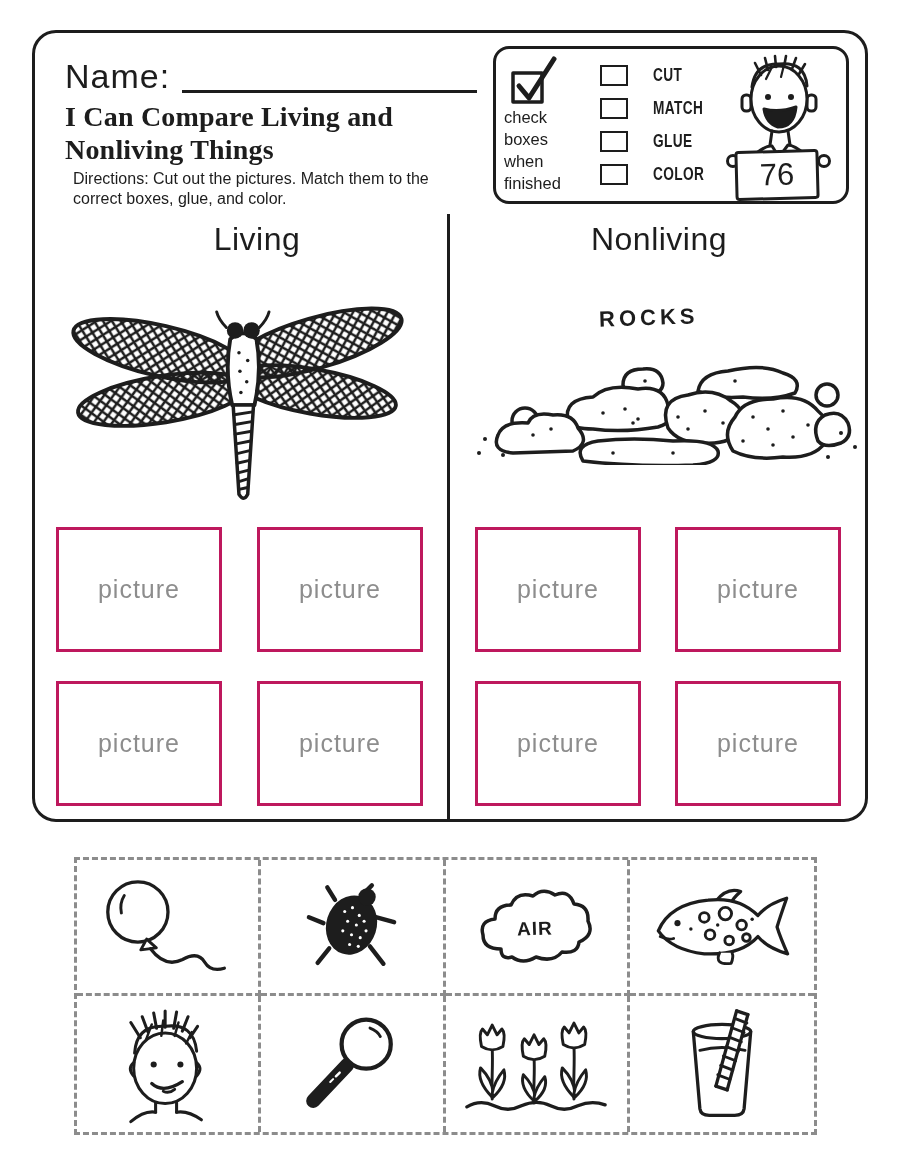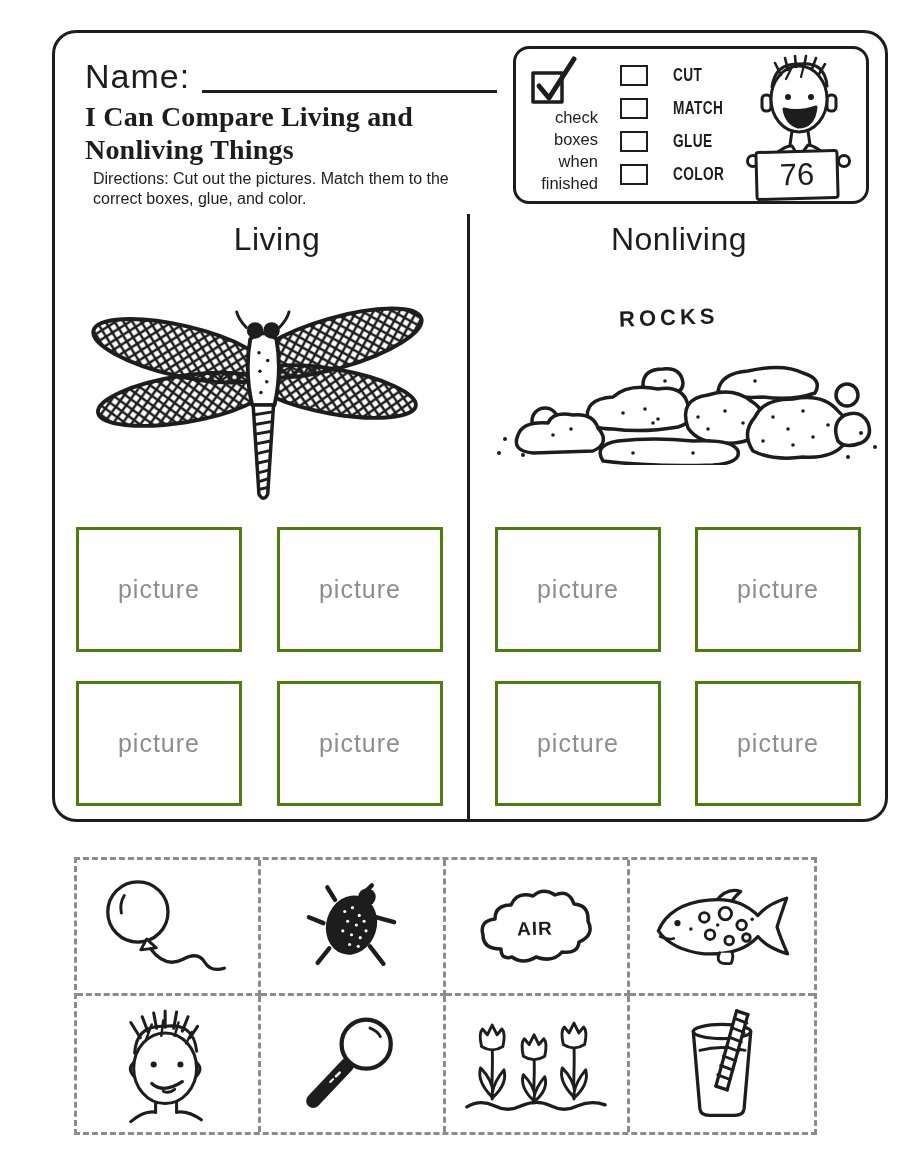--- a/index.html
+++ b/index.html
@@ -9,21 +9,21 @@
     font-family:"Liberation Sans", sans-serif;
     color:#1d1d1d;
     position:relative;
     overflow:hidden;
   }
   svg { display:block; }
 
   
   .worksheet-card {
     position:absolute; left:32px; top:30px; width:836px; height:792px;
-    border:3.5px solid #1d1d1d; border-radius:24px; background:#fff;margin-left:20px;
+    border:3.5px solid #1d1d1d; border-radius:24px; background:#fff;
   }
 
   .name-row { position:absolute; left:30px; top:26px; width:412px; display:flex; align-items:flex-end; }
   .name-label { font-size:34px; letter-spacing:1px; line-height:1; }
   .name-line { flex:1; margin-left:12px; height:30px; border-bottom:3px solid #1d1d1d; }
 
   .ws-title {
     position:absolute; left:30px; top:68px; width:432px;
     font-size:28px; font-weight:bold; line-height:1.17; letter-spacing:0.2px;font-family:Liberation Serif, serif;
   }
@@ -32,22 +32,22 @@
     font-size:16px; line-height:1.25;
   }
 
   
   .checklist-box {
     position:absolute; left:458px; top:13px; width:356px; height:158px;
     border:3px solid #1d1d1d; border-radius:16px; background:#fff;
   }
   .check-icon-wrap { position:absolute; left:10px; top:4px; }
   .checklist-caption {
-    position:absolute; left:0; top:58px; width:82px;
-    font-size:16.5px; line-height:1.33;text-align:right;
+    position:absolute; left:8px; top:58px; width:82px;
+    font-size:16.5px; line-height:1.33;
   }
   .checklist-items { position:absolute; left:104px; top:15px; display:flex; flex-direction:column; gap:11px; }
   .checklist-item { display:flex; align-items:center; gap:25px; height:22px; }
   .checkbox { width:28px; height:21px; border:2.5px solid #1d1d1d; background:#fff; flex:0 0 auto; }
   .checklist-item-label {
     font-size:18px; font-weight:bold; letter-spacing:0.5px;
     transform:scaleX(0.76); transform-origin:left center; white-space:nowrap;
   }
 
   .mascot { position:absolute; right:8px; top:4px; width:118px; height:150px; }
@@ -68,21 +68,21 @@
   .rocks-wrap { position:absolute; left:438px; top:274px; width:392px; }
   .rocks-label {
     position:absolute; left:126px; top:-2px;
     font-size:22px; font-weight:bold; letter-spacing:4px; transform:rotate(-2deg);
   }
   .rocks-wrap svg { margin-top:26px; }
 
   
   .picture-box {
     position:absolute; width:166px; height:125px;
-    border:3px solid #4d7c0f; background:#fff;
+    border:3px solid #be185d; background:#fff;
     display:flex; align-items:center; justify-content:center;
   }
   .picture-box span { color:#8d8d8d; font-size:25px; letter-spacing:1px; }
   .pb-l1 { left:21px;  top:494px; }  .pb-l2 { left:222px; top:494px; }
   .pb-r1 { left:440px; top:494px; }  .pb-r2 { left:640px; top:494px; }
   .pb-l3 { left:21px;  top:648px; }  .pb-l4 { left:222px; top:648px; }
   .pb-r3 { left:440px; top:648px; }  .pb-r4 { left:640px; top:648px; }
 
   
   .cutout-grid {

